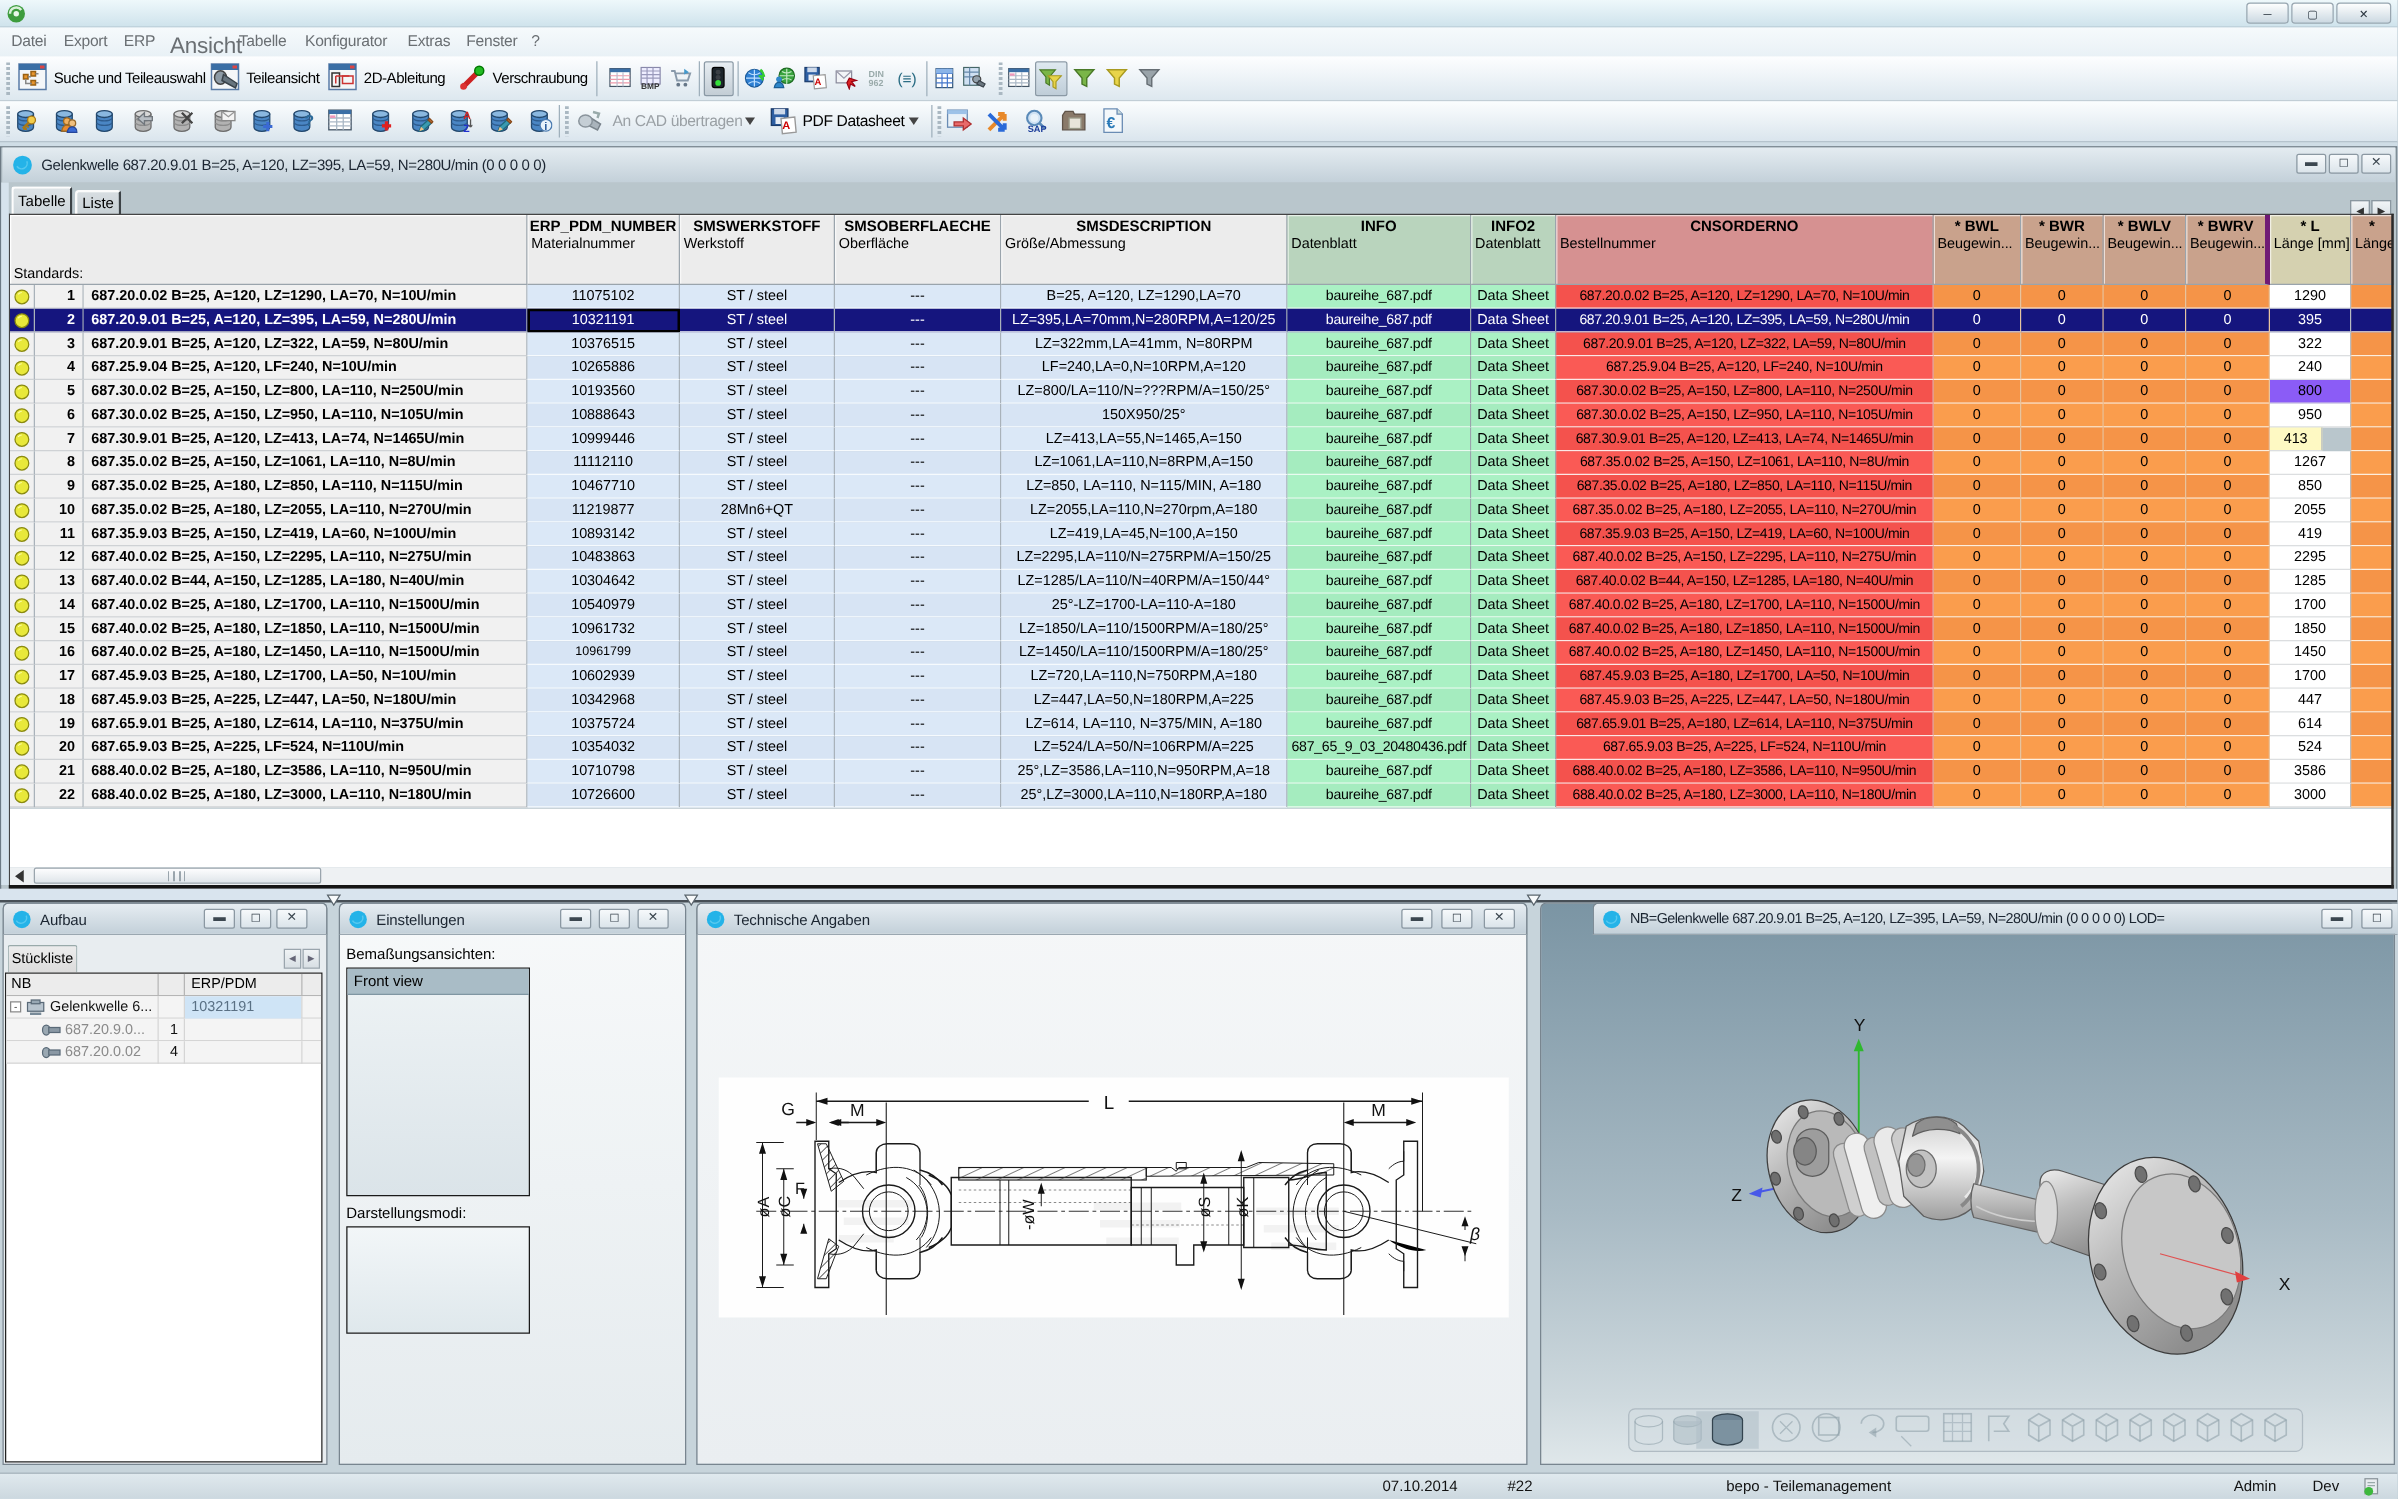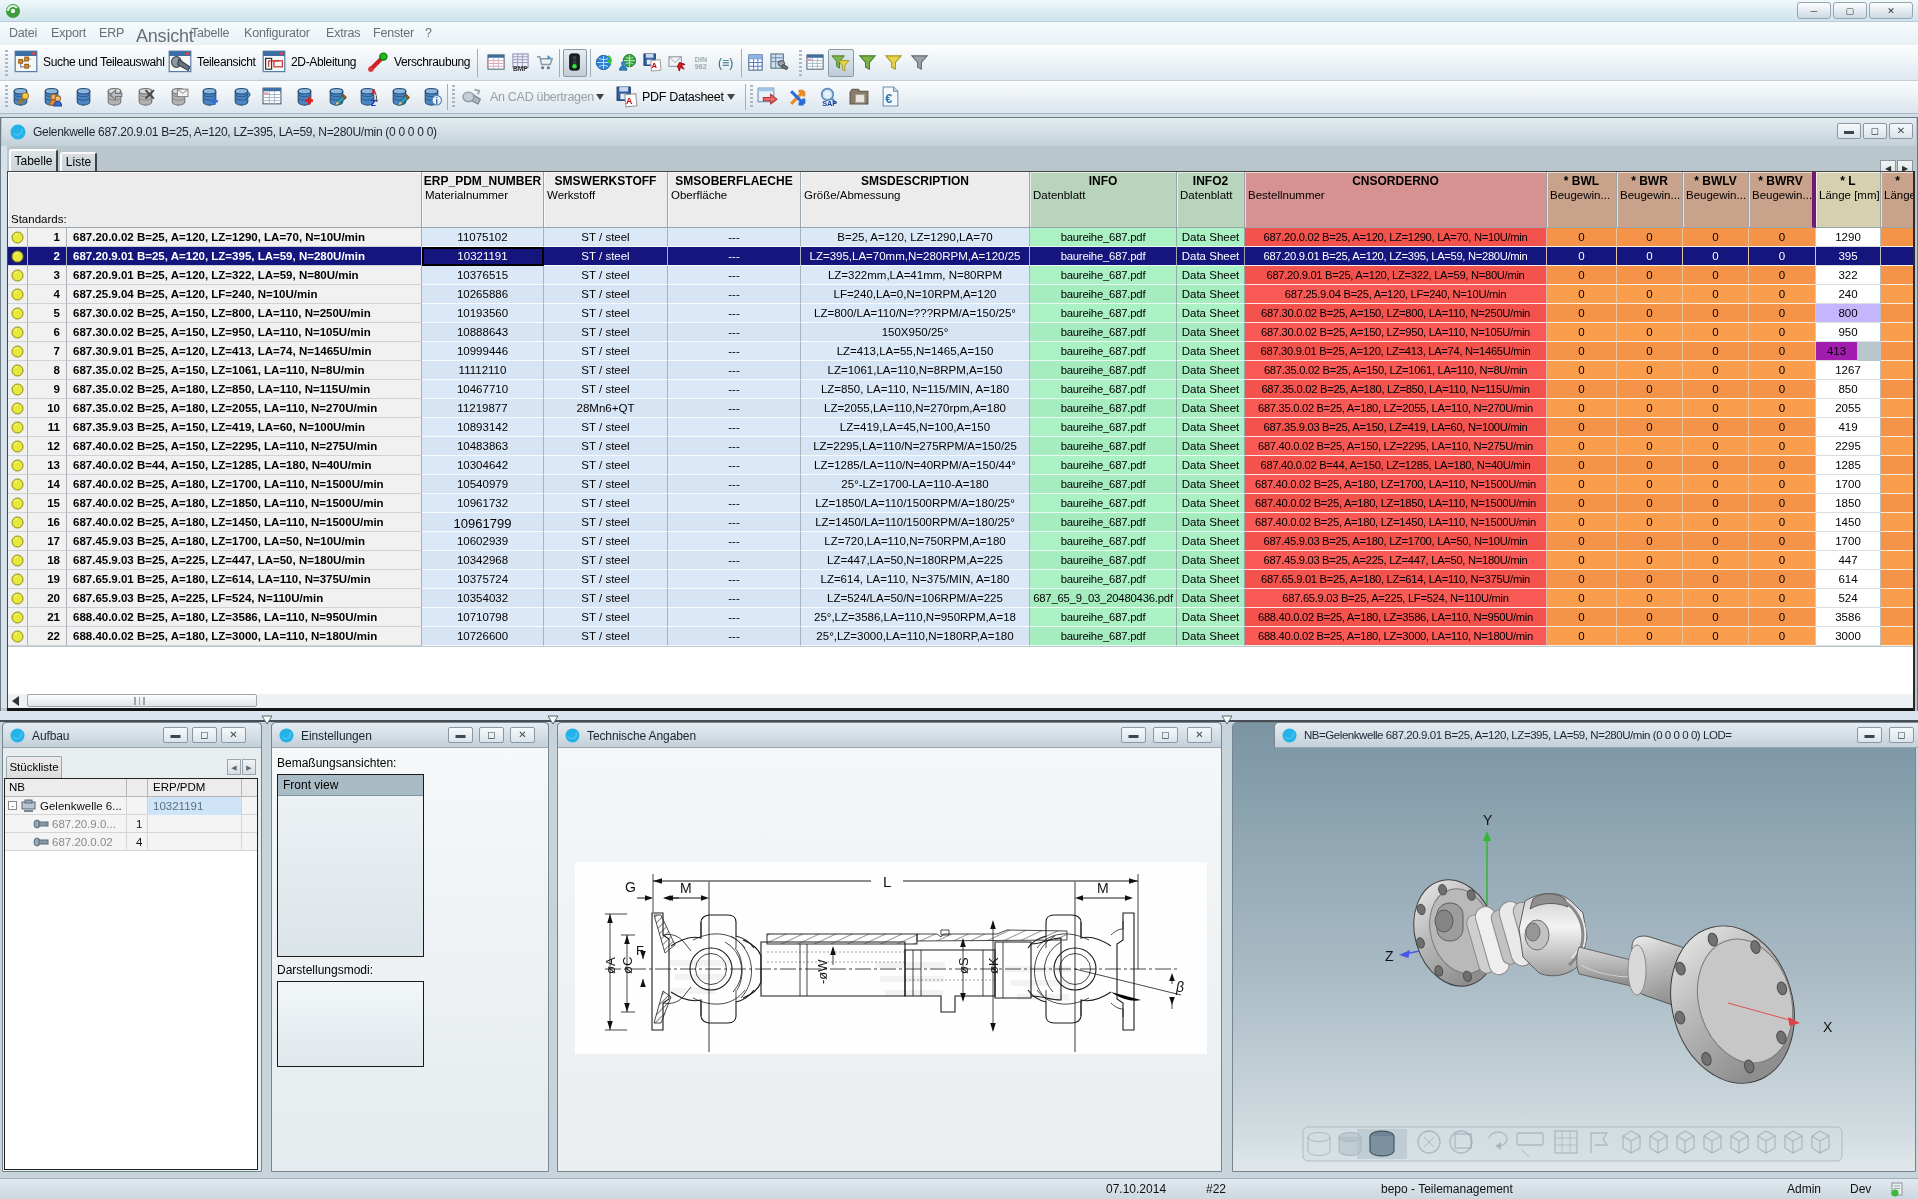--- a/index.html
+++ b/index.html
@@ -616,21 +616,21 @@
     </div>
     <div style="position:absolute;left:1617px;top:0;width:66px;height:19px;background:#f59448;border-right:1px solid #e8c49e;border-bottom:1px solid #fdeedd;overflow:hidden;">
       <div style="font-size:11.5px;text-align:center;padding-top:2.5px;color:#000;">0</div>
     </div>
     <div style="position:absolute;left:1683px;top:0;width:66px;height:19px;background:#f59448;border-right:1px solid #e8c49e;border-bottom:1px solid #fdeedd;overflow:hidden;">
       <div style="font-size:11.5px;text-align:center;padding-top:2.5px;color:#000;">0</div>
     </div>
     <div style="position:absolute;left:1749px;top:0;width:67px;height:19px;background:#f59448;border-right:1px solid #e8c49e;border-bottom:1px solid #fdeedd;overflow:hidden;">
       <div style="font-size:11.5px;text-align:center;padding-top:2.5px;color:#000;">0</div>
     </div>
-    <div style="position:absolute;left:1816px;top:0;width:65px;height:19px;background:#c4b5fd;border-right:1px solid #b8bcc0;border-bottom:1px solid #dcdee0;overflow:hidden;">
+    <div style="position:absolute;left:1816px;top:0;width:65px;height:19px;background:#8b5cf6;border-right:1px solid #b8bcc0;border-bottom:1px solid #dcdee0;overflow:hidden;">
       <div style="font-size:11.5px;text-align:center;padding-top:2.5px;color:#000;">800</div>
     </div>
     <div style="position:absolute;left:1881px;top:0;width:34px;height:19px;background:#f59448;border-right:1px solid #e8c49e;border-bottom:1px solid #fdeedd;overflow:hidden;"></div>
   </div>
 <div class="abs" style="left:0;top:323px;width:1918px;height:19px;">
     <div style="position:absolute;left:8px;top:0;width:20px;height:19px;background:#f1f1f1;border-right:1px solid #a9b2ba;border-bottom:1px solid #cfd2d5;overflow:hidden;">
       <svg width="13" height="13" style="position:absolute;left:3px;top:3px">
         <circle cx="6.5" cy="6.5" r="5.5" fill="#e8e83a" stroke="#8a8a10"></circle>
         <path d="M3.5 4.5a4 4 0 0 1 3-1.5" stroke="#fbfba0" fill="none"></path>
       </svg>
@@ -718,21 +718,21 @@
     </div>
     <div style="position:absolute;left:1617px;top:0;width:66px;height:19px;background:#f59448;border-right:1px solid #e8c49e;border-bottom:1px solid #fdeedd;overflow:hidden;">
       <div style="font-size:11.5px;text-align:center;padding-top:2.5px;color:#000;">0</div>
     </div>
     <div style="position:absolute;left:1683px;top:0;width:66px;height:19px;background:#f59448;border-right:1px solid #e8c49e;border-bottom:1px solid #fdeedd;overflow:hidden;">
       <div style="font-size:11.5px;text-align:center;padding-top:2.5px;color:#000;">0</div>
     </div>
     <div style="position:absolute;left:1749px;top:0;width:67px;height:19px;background:#f59448;border-right:1px solid #e8c49e;border-bottom:1px solid #fdeedd;overflow:hidden;">
       <div style="font-size:11.5px;text-align:center;padding-top:2.5px;color:#000;">0</div>
     </div>
-    <div style="position:absolute;left:1816px;top:0;width:42px;height:19px;background:#a21caf;border-right:1px solid #b8bcc0;border-bottom:1px solid #dcdee0;overflow:hidden;">
+    <div style="position:absolute;left:1816px;top:0;width:42px;height:19px;background:#fef9c3;border-right:1px solid #b8bcc0;border-bottom:1px solid #dcdee0;overflow:hidden;">
       <div style="font-size:11.5px;text-align:center;padding-top:2.5px;color:#000;">413</div>
     </div>
     <div style="position:absolute;left:1881px;top:0;width:34px;height:19px;background:#f59448;border-right:1px solid #e8c49e;border-bottom:1px solid #fdeedd;overflow:hidden;"></div>
   </div>
 <div class="abs" style="left:0;top:361px;width:1918px;height:19px;">
     <div style="position:absolute;left:8px;top:0;width:20px;height:19px;background:#f1f1f1;border-right:1px solid #a9b2ba;border-bottom:1px solid #cfd2d5;overflow:hidden;">
       <svg width="13" height="13" style="position:absolute;left:3px;top:3px">
         <circle cx="6.5" cy="6.5" r="5.5" fill="#e8e83a" stroke="#8a8a10"></circle>
         <path d="M3.5 4.5a4 4 0 0 1 3-1.5" stroke="#fbfba0" fill="none"></path>
       </svg>
@@ -1145,21 +1145,21 @@
         <path d="M3.5 4.5a4 4 0 0 1 3-1.5" stroke="#fbfba0" fill="none"></path>
       </svg>
     </div>
     <div style="position:absolute;left:28px;top:0;width:39px;height:19px;background:#f1f1f1;border-right:1px solid #a9b2ba;border-bottom:1px solid #cfd2d5;overflow:hidden;">
       <div style="font-size:11.5px;font-weight:bold;text-align:right;padding:2.5px 6px 0 0;color:#000;">16</div>
     </div>
     <div style="position:absolute;left:67px;top:0;width:355px;height:19px;background:#f1f1f1;border-right:1px solid #a9b2ba;border-bottom:1px solid #cfd2d5;overflow:hidden;">
       <div style="font-size:11.5px;font-weight:bold;padding:2.5px 0 0 6px;white-space:nowrap;color:#000;">687.40.0.02 B=25, A=180, LZ=1450, LA=110, N=1500U/min</div>
     </div>
     <div style="position:absolute;left:422px;top:0;width:122px;height:19px;background:#d7e4f4;border-right:1px solid #a9b2ba;border-bottom:1px solid #f6fafd;overflow:hidden;">
-      <div style="font-size:13px;text-align:center;padding-top:2.5px;color:#000;">10961799</div>
+      <div style="font-size:10px;text-align:center;padding-top:2.5px;color:#000;">10961799</div>
     </div>
     <div style="position:absolute;left:544px;top:0;width:124px;height:19px;background:#d7e4f4;border-right:1px solid #a9b2ba;border-bottom:1px solid #f6fafd;overflow:hidden;">
       <div style="font-size:11.5px;text-align:center;padding-top:2.5px;color:#000;">ST / steel</div>
     </div>
     <div style="position:absolute;left:668px;top:0;width:133px;height:19px;background:#d7e4f4;border-right:1px solid #a9b2ba;border-bottom:1px solid #f6fafd;overflow:hidden;">
       <div style="font-size:11.5px;text-align:center;padding-top:2.5px;color:#000;">---</div>
     </div>
     <div style="position:absolute;left:801px;top:0;width:229px;height:19px;background:#d7e4f4;border-right:1px solid #a9b2ba;border-bottom:1px solid #f6fafd;overflow:hidden;">
       <div style="font-size:11.5px;text-align:center;padding-top:2.5px;white-space:nowrap;color:#000;">LZ=1450/LA=110/1500RPM/A=180/25°</div>
     </div>

